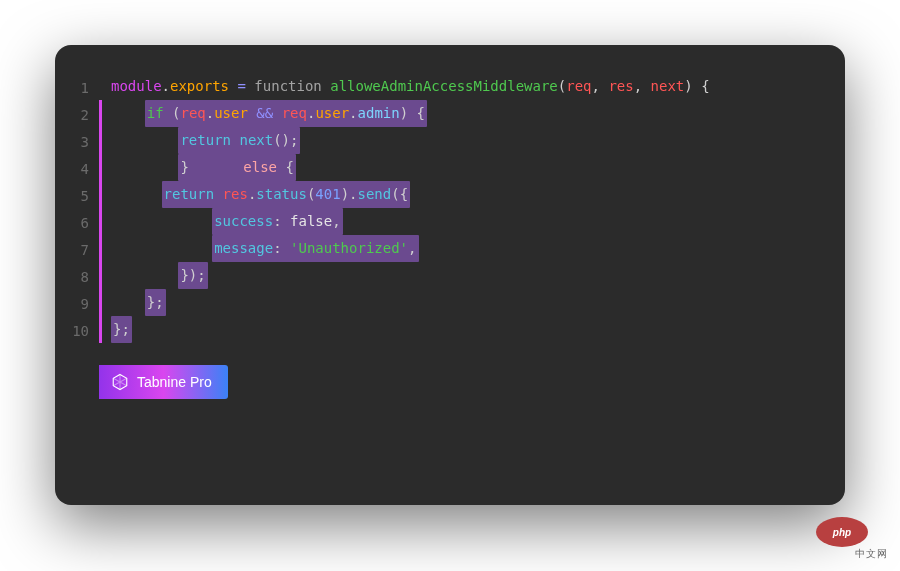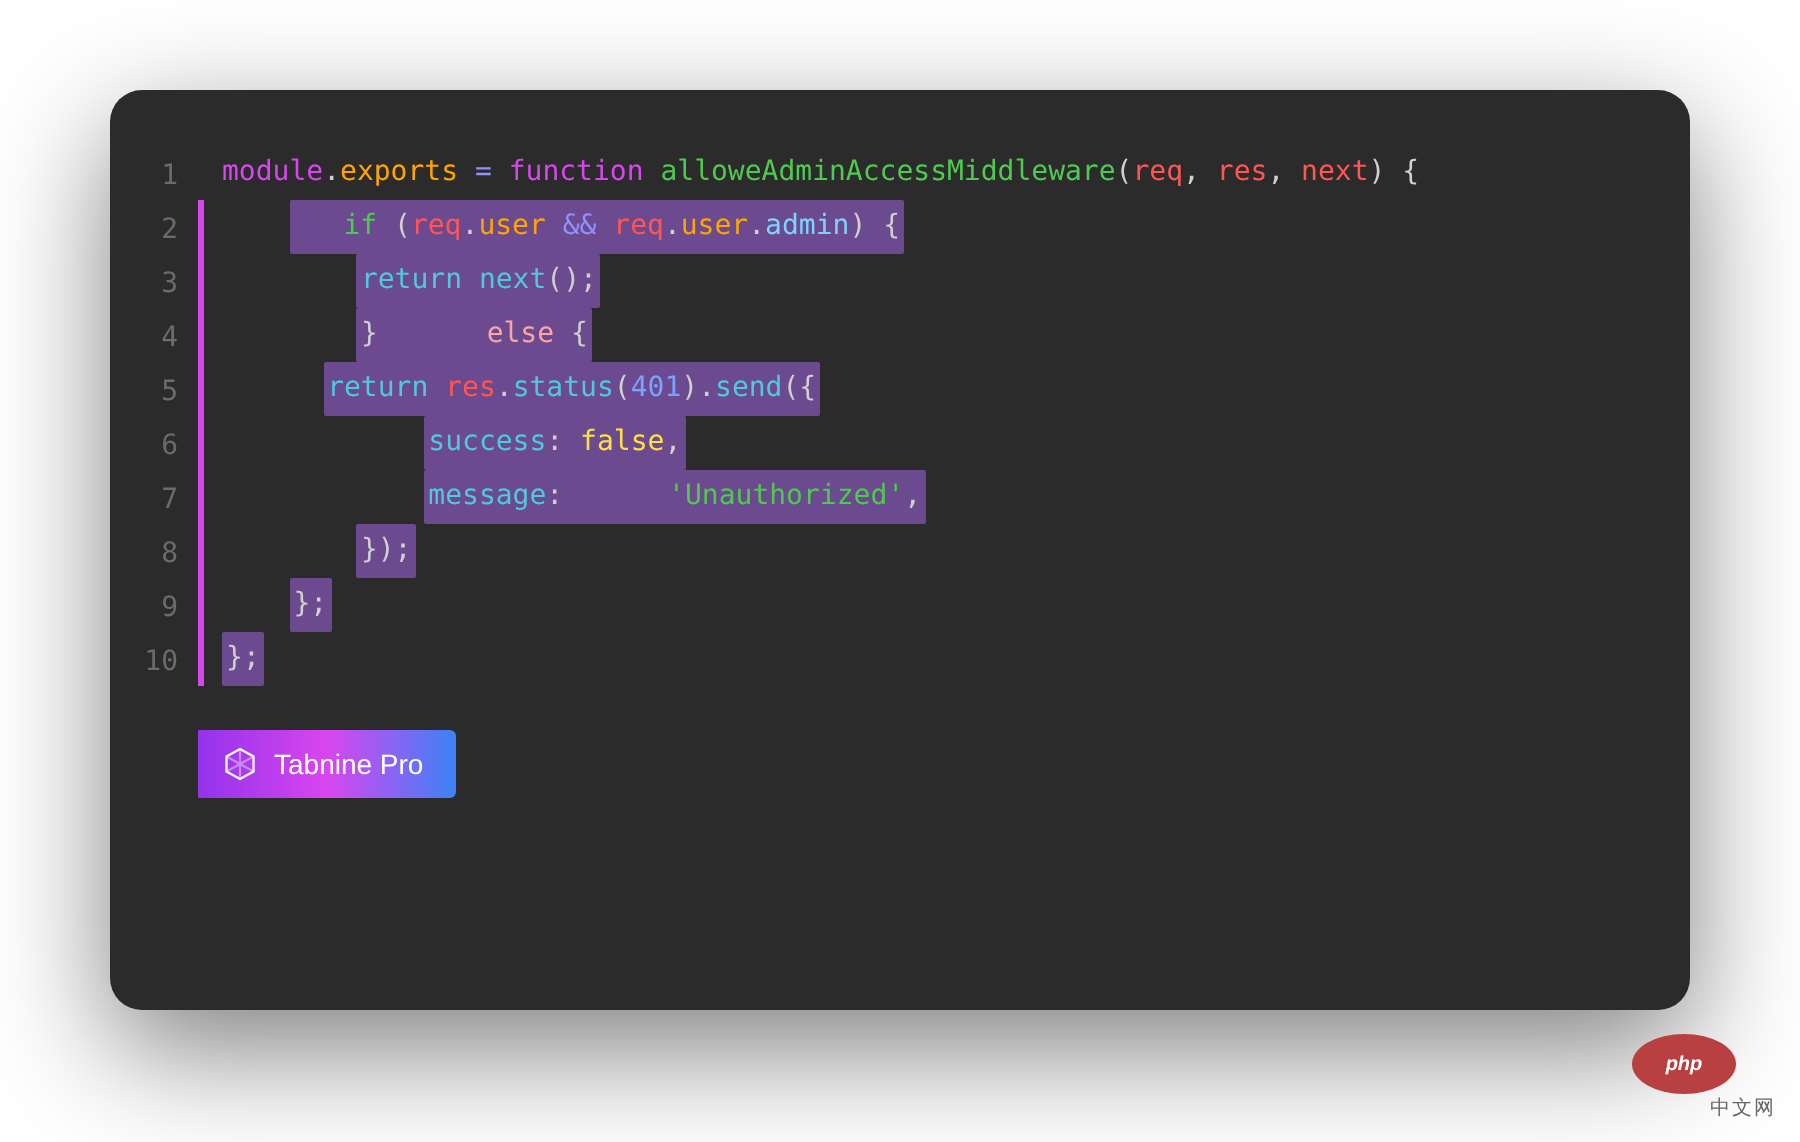--- a/index.html
+++ b/index.html
@@ -66,36 +66,36 @@
   }
   .hl {
     background: #6b4a8f;
     display: inline-block;
     padding: 0 2px;
     border-radius: 1px;
   }
   .tok-keyword { color: #fca5a5; margin-left: 46px; }
   .tok-module { color: #d946ef; }
   .tok-exports { color: #ffa500; }
-  .tok-function { color: #d946ef; }
+  .tok-function { color: #a3a3a3; }
   .tok-fname { color: #4fc94f; }
   .tok-param { color: #ff5555; }
   .tok-punc { color: #d0d0d0; }
   .tok-op { color: #9090ff; }
-  .tok-if { color: #4fc94f; margin-left: 25px; }
+  .tok-if { color: #4fc94f; }
   .tok-obj { color: #ff5555; }
   .tok-prop { color: #ffa500; }
   .tok-prop2 { color: #7dd3fc; }
   .tok-return { color: #52c7e0; }
   .tok-call { color: #52c7e0; }
   .tok-method { color: #52c7e0; }
   .tok-num { color: #7aa2ff; }
   .tok-key { color: #52c7e0; }
-  .tok-bool { color: #fde047; }
-  .tok-str { color: #4fc94f; margin-left: 44px; }
+  .tok-bool { color: #e5e5e5; }
+  .tok-str { color: #4fc94f; }
   .tabnine-badge {
     position: absolute;
     left: 0;
     top: 275px;
     height: 34px;
     padding: 0 16px 0 12px;
     background: linear-gradient(90deg, #9333ea 0%, #d946ef 50%, #3b82f6 100%);
     color: #fff;
     font-size: 14px;
     font-family: -apple-system, sans-serif;

